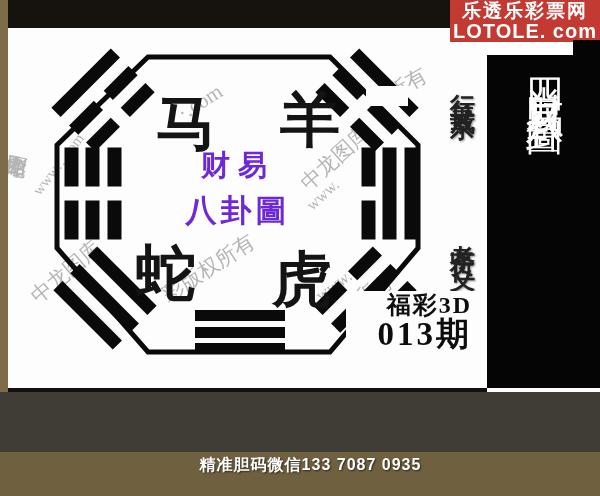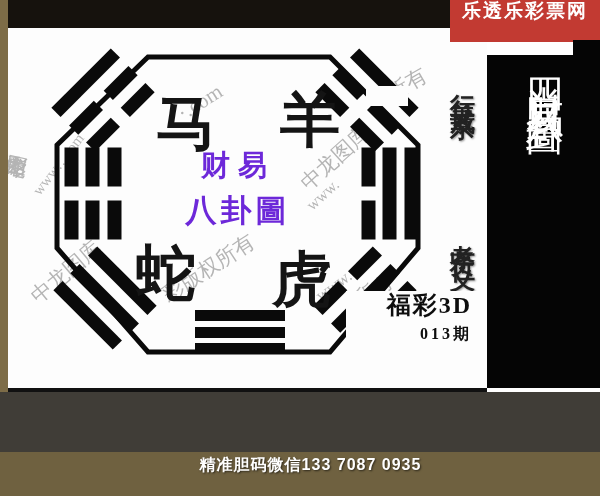--- a/index.html
+++ b/index.html
@@ -40,21 +40,21 @@
   .seal .l1{font-size:29px;font-weight:bold;letter-spacing:8px;}
   .seal .l2{font-size:31px;font-weight:bold;letter-spacing:4px;margin-top:4px;}
   .motto{position:absolute;z-index:3;writing-mode:vertical-rl;font-size:25px;font-weight:bold;
     color:#222;letter-spacing:7px;text-shadow:1px 1px 2px #9a9a9a;left:438px;}
   .motto.m1{top:46px;}
   .motto.m2{top:196px;}
   .whiteout{position:absolute;z-index:3;background:#fdfdfd;}
   .issue{position:absolute;z-index:4;left:338px;top:263px;width:136px;height:64px;background:#fdfdfd;
     text-align:right;padding-right:10px;box-sizing:border-box;color:#0d0d0d;font-weight:bold;}
   .issue .game{font-size:24px;line-height:28px;letter-spacing:2px;}
-  .issue .period{font-size:16px;line-height:30px;letter-spacing:3px;}
+  .issue .period{font-size:33px;line-height:30px;letter-spacing:3px;}
   
   .panel{position:absolute;left:487px;top:55px;width:113px;height:333px;background:#050505;z-index:2;
     display:flex;justify-content:center;overflow:hidden;}
   .panel .ptitle{writing-mode:vertical-rl;color:#fff;font-size:38px;letter-spacing:7px;
     font-family:"Liberation Serif",serif;margin-top:-6px;line-height:1.1;}
 </style>
 </head>
 <body>
 
 <div class="stage">
@@ -188,20 +188,21 @@
       <div class="period">013期</div>
     </div>
   </div>
 
   <div class="panel">
     <div class="ptitle">四肖财易八卦圖</div>
   </div>
 
   <div class="logo">
     <div class="cn">乐透乐彩票网</div>
+    <div class="en">LOTOLE. com</div>
   </div>
   <div class="notch"></div>
 
   <div class="left-strip"></div>
   <div class="bottom-dark"></div>
 
   <div class="footer">
     <div>精准胆码微信133 7087 0935</div>
   </div>
 

